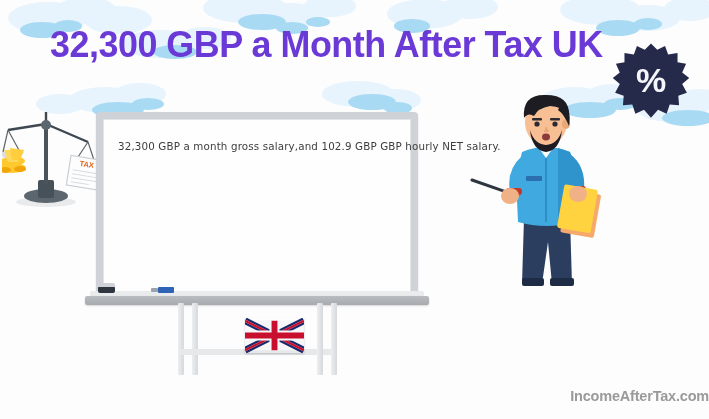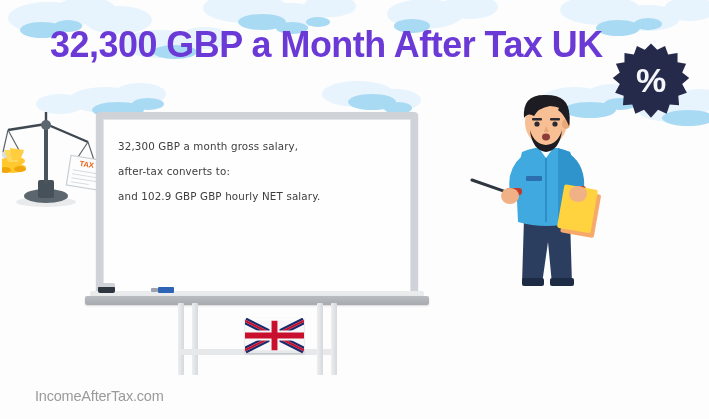--- a/index.html
+++ b/index.html
@@ -50,21 +50,21 @@
     box-shadow:0 1px 2px rgba(0,0,0,.13);
   }
   #board-face {
     width:100%; height:100%;
     background:#fefefe;
     border:1px solid #e2e5e8;
   }
   #board-text {
     position:absolute;
     left:22px; top:22px; right:14px;
-    display:flex; flex-direction:column;
+    display:flex; flex-direction:row;
     gap:0px;
   }
   .bline {
     font-family:"DejaVu Sans", sans-serif;
     font-size:10.3px;
     color:#3d3d3d;
     line-height:25px;
     white-space:nowrap;
     letter-spacing:.15px;
   }
@@ -111,26 +111,25 @@
     background:#e6e8ea; border-radius:1px;
   }
   #flag {
     position:absolute; left:245px; top:318px; width:59px; height:35px;
     overflow:hidden; box-shadow:0 1px 2px rgba(0,0,0,.2);
   }
 
   
   #footer {
     position:absolute; left:0; right:0; top:388px;
-    text-align:left;
-    font-size:14.5px; font-weight:normal;
+    text-align:right;
+    font-size:14.5px; font-weight:bold;
     color:#9a9a9a;
     letter-spacing:-0.2px;
     font-family:"Liberation Sans", sans-serif;
-    padding-left:35px;
   }
 
   
   #scales { position:absolute; left:2px; top:104px; width:104px; height:104px; }
 
   
   #teacher { position:absolute; left:466px; top:92px; width:160px; height:196px; }
 </style>
 </head>
 <body>
@@ -289,21 +288,20 @@
 
     <path d="M64 38 Q66 58 80 60 Q94 58 96 38 Q92 52 80 53 Q68 52 64 38 Z" fill="#1c1c22"></path>
   </svg>
 
   <div id="board-wrap">
     <div id="board-frame">
       <div id="board-face"></div>
     </div>
     <div id="board-text">
       <div class="bline">32,300 GBP a month gross salary,</div>
-      <div class="bline">after-tax converts to:</div>
       <div class="bline">and 102.9 GBP GBP hourly NET salary.</div>
     </div>
   </div>
 
   <div id="tray-lip"></div>
   <div id="tray"></div>
   <div class="eraser"></div>
   <div class="marker"></div>
 
   <div id="stand">

